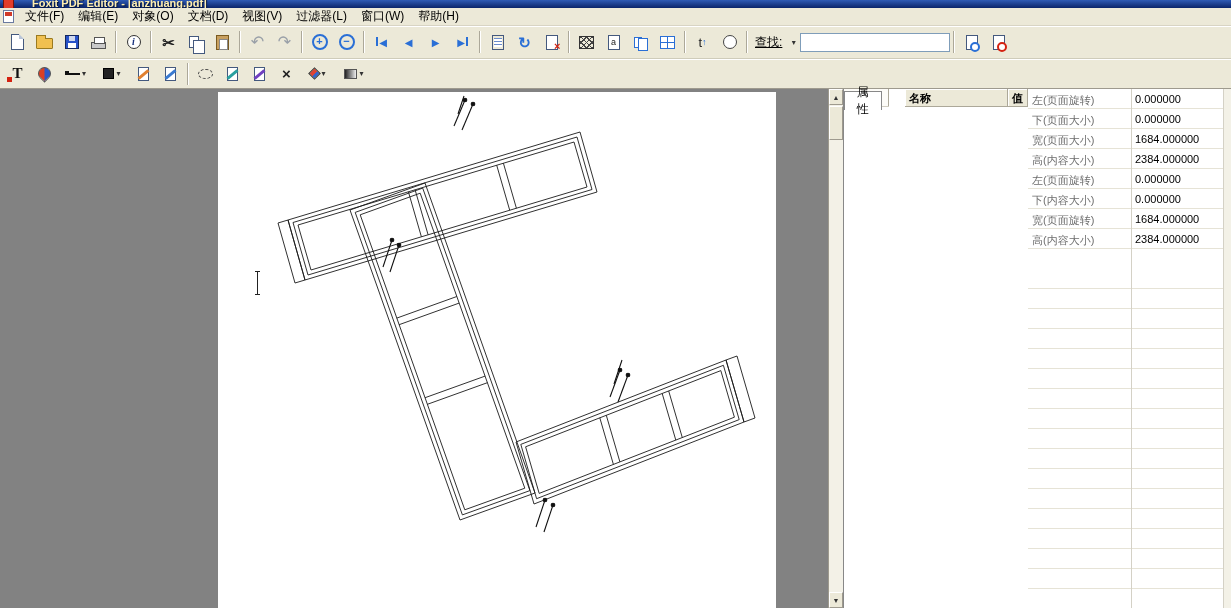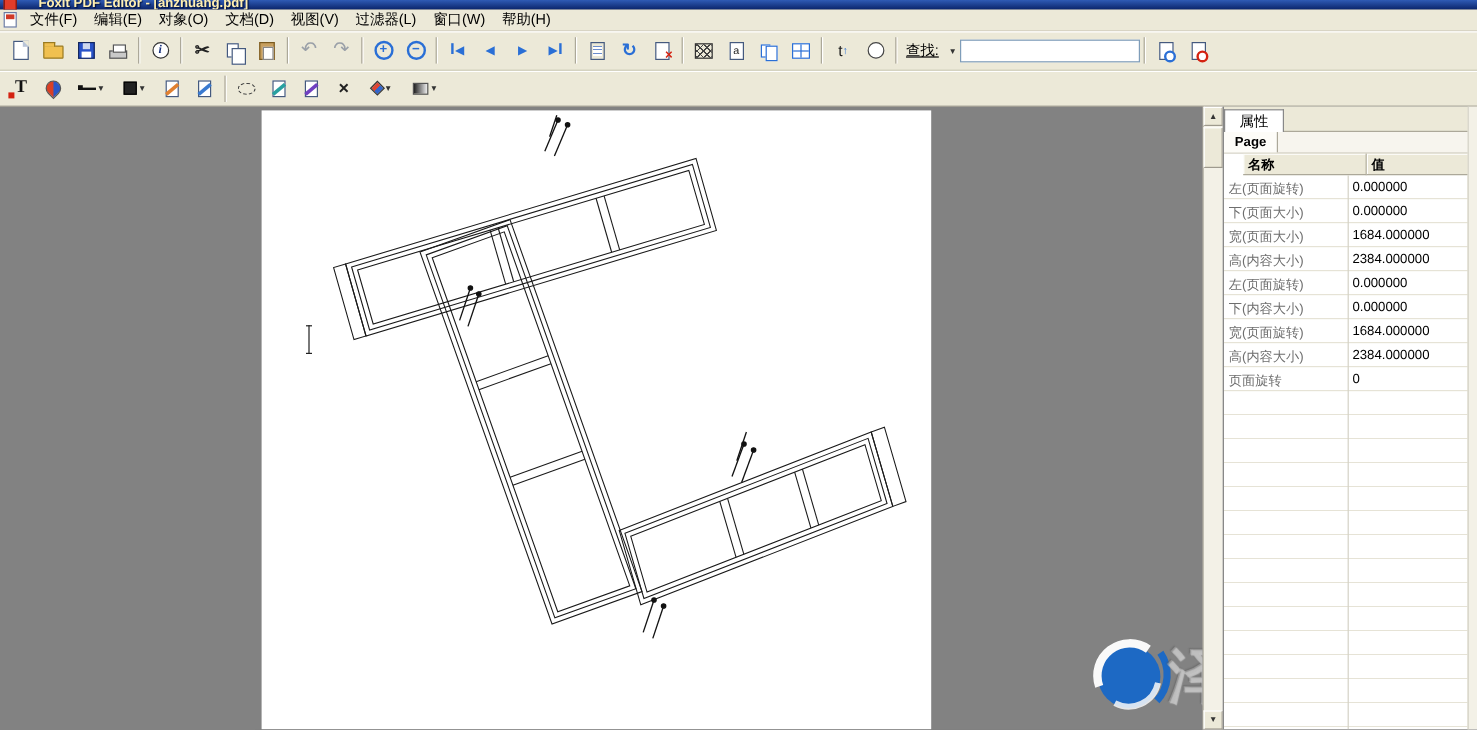--- a/index.html
+++ b/index.html
@@ -112,21 +112,21 @@
     text-shadow:1px 1px 1px rgba(255,255,255,0.55), -1px -1px 1px rgba(90,90,90,0.45); }
 
   
   .vscroll { width:17px; background:#f3f1e7; border-left:1px solid #9e9a8e; display:flex; flex-direction:column; }
   .sbtn { height:16px; background:#ece9d8; border:1px solid; border-color:#fff #9e9a8e #9e9a8e #fff;
     font-size:7px; color:#333; display:flex; align-items:center; justify-content:center; }
   .sthumb { height:34px; margin-top:1px; background:#ece9d8; border:1px solid; border-color:#fff #9e9a8e #9e9a8e #fff; }
   .strack { flex:1; }
 
   
-  .props { flex:1; background:#fff; border-left:1px solid #888; display:flex; flex-direction:column; position:relative; font-size:11px; }
+  .props { flex:1; background:#fff; border-left:1px solid #888; display:flex; position:relative; font-size:11px; }
   .props-head { height:21px; background:#ece9d8; border-bottom:1px solid #aca899; position:relative; }
   .props-tab { position:absolute; left:0; top:2px; height:19px; padding:0 12px; background:#fff;
     border:1px solid #888; border-bottom:none; display:flex; align-items:center; font-size:12px; }
   .page-row { height:18px; background:#f7f5ee; border-bottom:1px solid #d0ccc0; display:flex; align-items:center; }
   .page-tab { padding:0 9px; height:100%; display:flex; align-items:center; border-right:1px solid #aca899; background:#fdfcf8;font-weight:bold; }
   .grid-head { display:flex; height:18px;margin-left:16px; }
   .gh-cell { background:#ece9d8; border-right:1px solid #aca899; border-bottom:1px solid #aca899;
     box-shadow:inset 1px 1px 0 #fff; padding:2px 4px; font-weight:bold; }
   .gh-name { width:103px; } .gh-value { flex:1; }
   .props-body { flex:1; position:relative; overflow:hidden; }
@@ -424,23 +424,19 @@
         <div class="pvalue">0.000000</div>
       </div>
       <div class="prow">
         <div class="pname">宽(页面旋转)</div>
         <div class="pvalue">1684.000000</div>
       </div>
       <div class="prow">
         <div class="pname">高(内容大小)</div>
         <div class="pvalue">2384.000000</div>
       </div>
-      <div class="prow">
-        <div class="pname">页面旋转</div>
-        <div class="pvalue">0</div>
-      </div>
       <div class="props-fill"></div>
       <div class="vline" style="left:103px;"></div>
       <div class="vline" style="left:203px;"></div>
     </div>
     <div class="props-strip"></div>
   </div>
 </div>
 
 </body></html>

